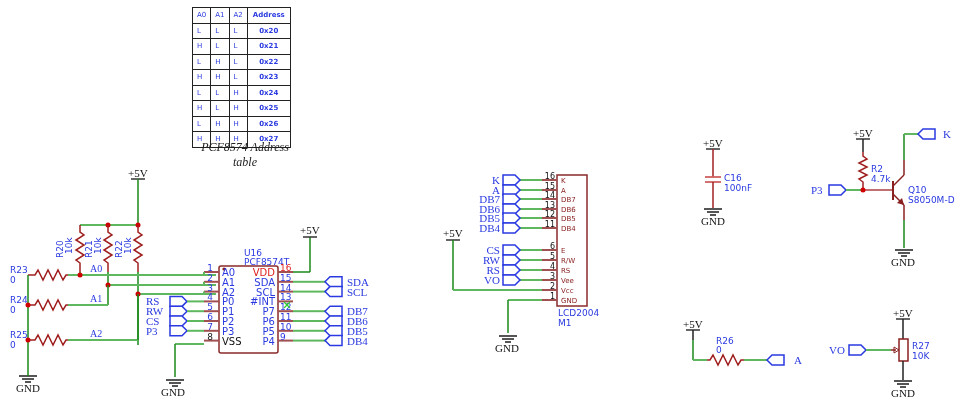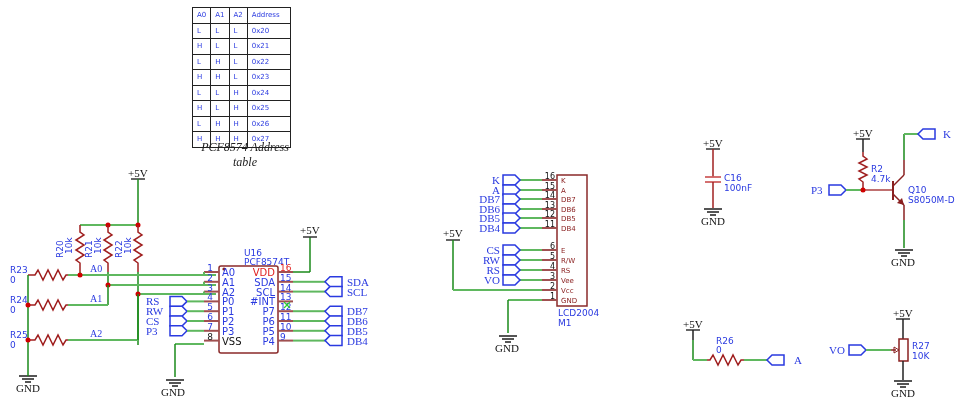--- a/index.html
+++ b/index.html
@@ -15,21 +15,21 @@
   .port { fill: #ffffff; stroke: #2a3ae0; stroke-width: 1.5; }
   .serif { font-family: "Liberation Serif", serif; }
   .sans { font-family: "DejaVu Sans", sans-serif; }
   .blue { fill: #2a3ae0; }
   .dred { fill: #8a2020; }
   .black { fill: #111; }
   .red { fill: #e02020; }
   .tbl { position: absolute; left: 192px; top: 7px; border-collapse: collapse;
          font-family: "DejaVu Sans", sans-serif; font-size: 7px; color: #2a3ae0; }
   .tbl td, .tbl th { border: 1px solid #222; padding: 0 4px; height: 14.5px; font-weight: normal; text-align: left; }
-  .tbl td.addr, .tbl th.addr { text-align: left; width: 34px; }
+  .tbl td.addr, .tbl th.addr { text-align: center; width: 34px; font-weight: bold; }
   .tbl-caption { position: absolute; left: 195px; top: 140px; font-family: "Liberation Serif", serif;
          font-size: 12px; color: #222; width: 100px; text-align: center; font-style: italic; }
 </style>
 </head>
 <body>
 
 <table class="tbl">
   <tbody>
       <tr>
     <th>A0</th>

